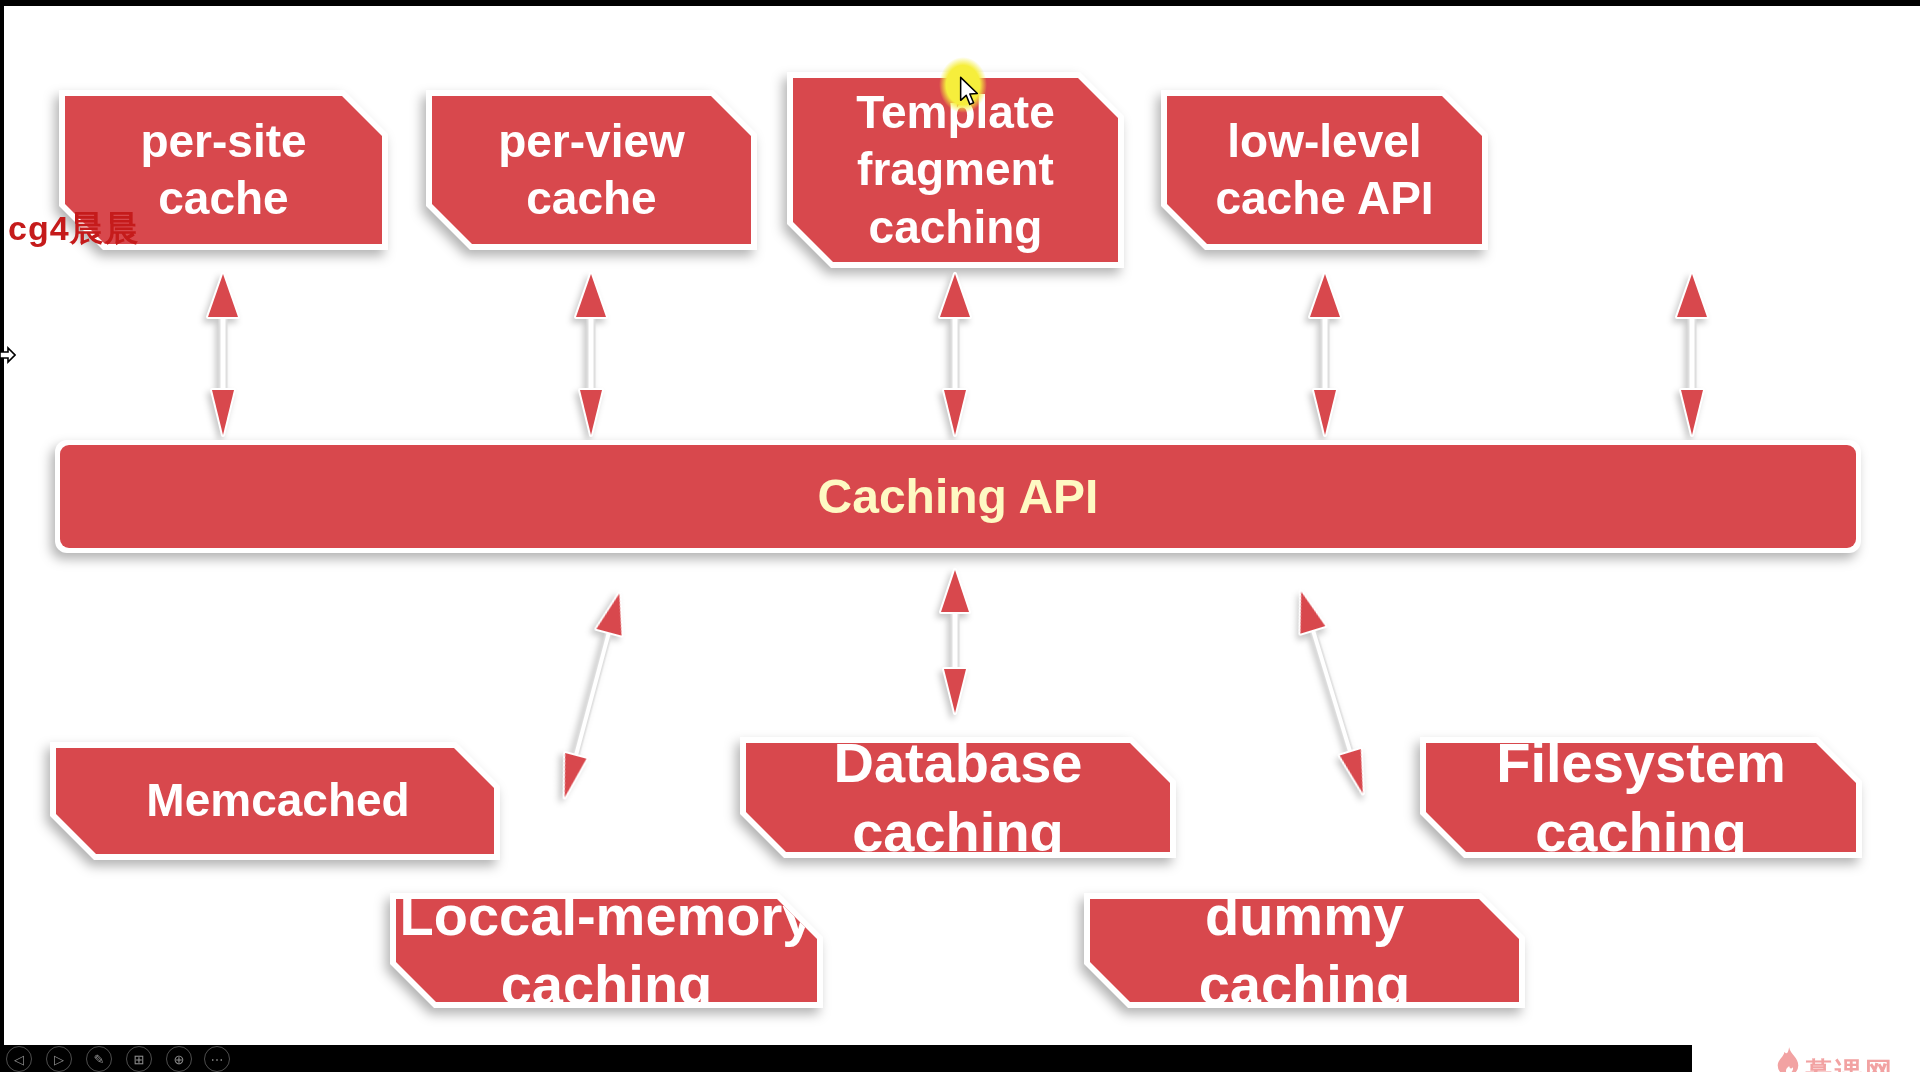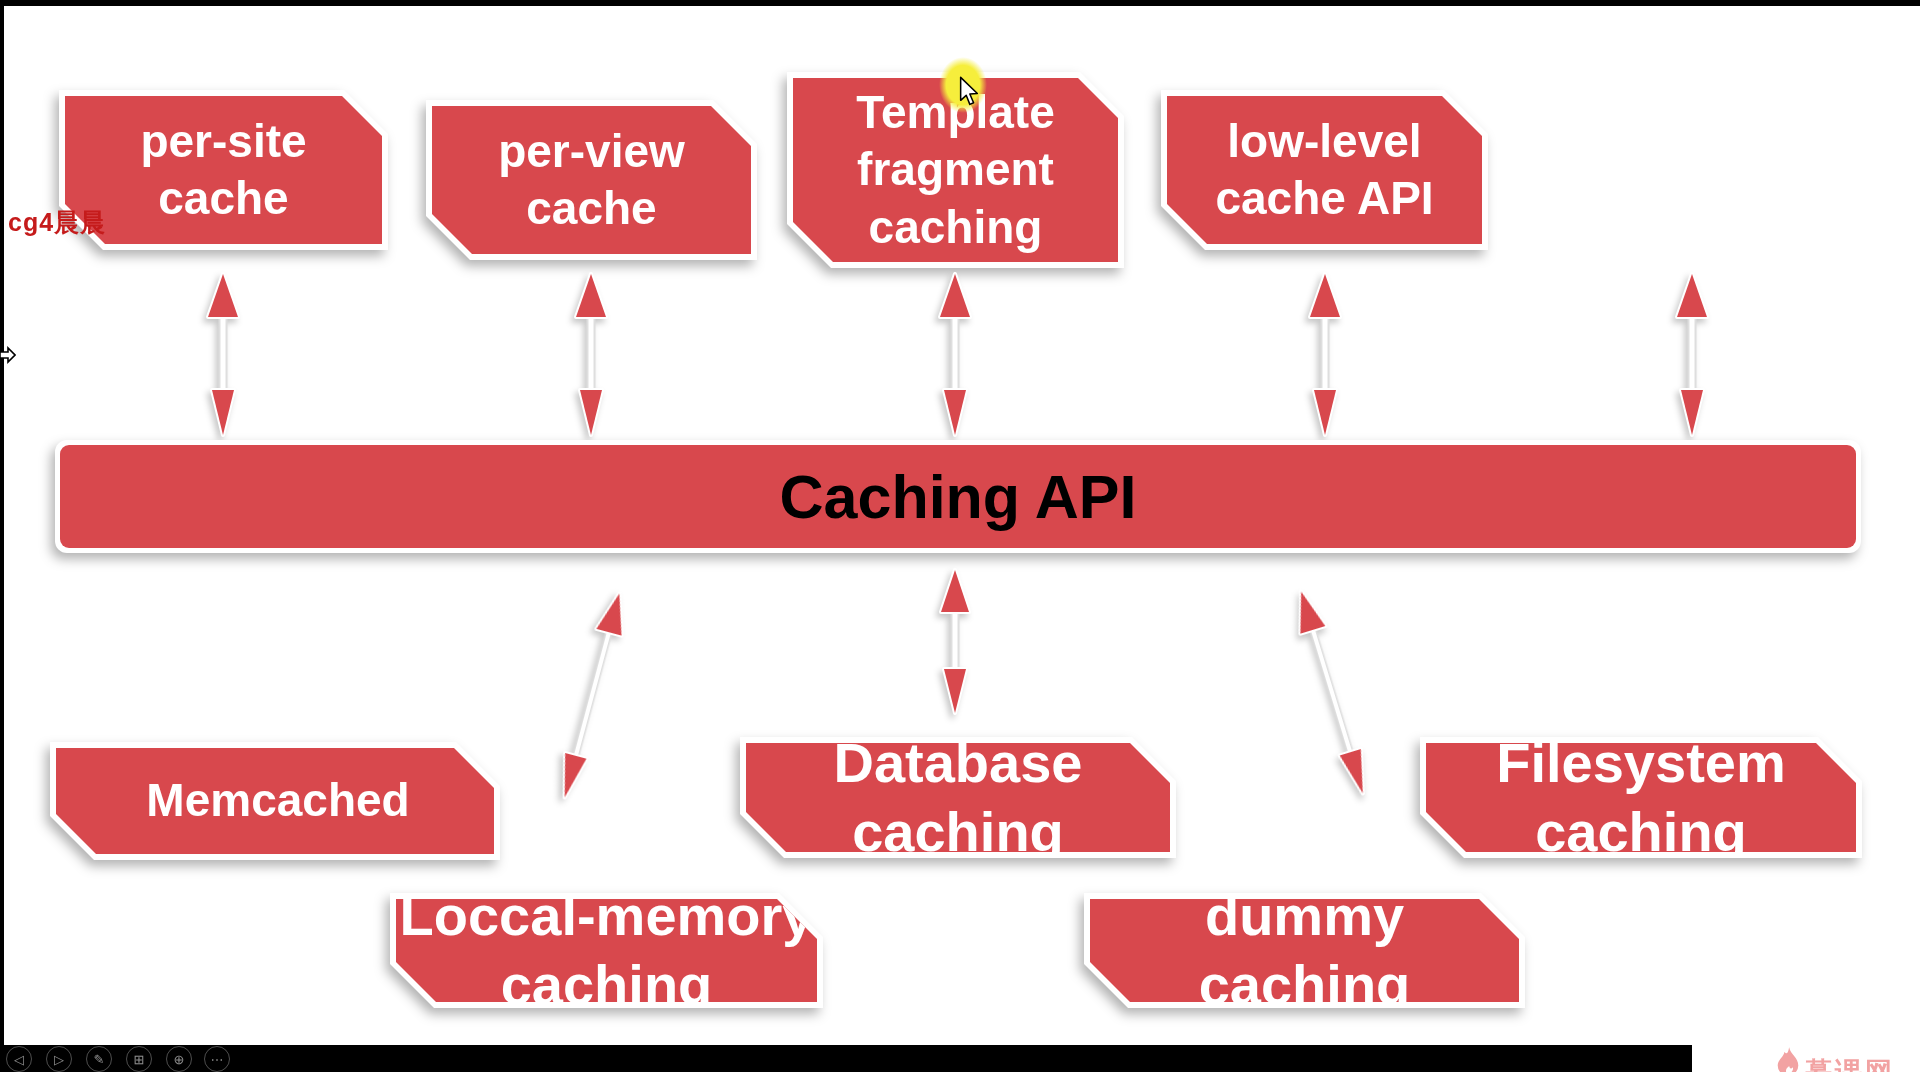--- a/index.html
+++ b/index.html
@@ -17,31 +17,31 @@
        clip-path:polygon(0 0,calc(100% - 40px) 0,100% 40px,100% 100%,40px 100%,0 calc(100% - 40px));
        display:flex;align-items:center;justify-content:center;text-align:center;
        color:#fff;font-weight:700;}
   .toplabel{font-size:46px;line-height:1.24;}
   .botlabel{font-size:56px;line-height:1.22;}
   .onelabel{font-size:46px;line-height:1.2;padding-left:6px;}
   
   .barwhite{position:absolute;inset:0;background:#fff;border-radius:12px;}
   .barfill{position:absolute;inset:5px;background:var(--box-red);border-radius:9px;
        display:flex;align-items:center;justify-content:center;
-       color:#000000;font-weight:700;font-size:61px;}
+       color:#fef9c3;font-weight:700;font-size:48px;}
   
   .arr{position:absolute;overflow:visible;filter:drop-shadow(-3px 4px 3px rgba(0,0,0,.22));}
   .tri{fill:var(--box-red);stroke:#fff;stroke-width:4;paint-order:stroke;stroke-linejoin:round;}
   .stem-edge{stroke:#dedede;stroke-width:9;stroke-linecap:round;fill:none;}
   .stem-core{stroke:#ffffff;stroke-width:5;stroke-linecap:round;fill:none;}
   .stem-edge.thin{stroke-width:7;}
   .stem-core.thin{stroke-width:4;}
   
   .watermark{position:absolute;left:8px;top:206px;color:var(--watermark-red);
-       font-weight:800;font-size:25px;letter-spacing:1px;}
+       font-weight:800;font-size:34px;letter-spacing:1px;}
   .sitelogo{position:absolute;left:1775px;top:1034px;display:flex;align-items:center;gap:4px;}
   .sitelogo .cn{color:var(--logo-pink);font-weight:700;font-size:27px;letter-spacing:3px;margin-top:20px;}
   
   .presenterbar{position:absolute;left:0;top:1045px;width:1692px;height:27px;background:#000;}
   .ticon{position:absolute;top:1046px;width:26px;height:26px;border-radius:50%;
        border:1px solid rgba(255,255,255,.30);color:rgba(255,255,255,.55);
        display:flex;align-items:center;justify-content:center;font-size:13px;line-height:1;
        box-sizing:border-box;}
   
   .spot{position:absolute;left:939px;top:57px;width:48px;height:56px;border-radius:50%;
@@ -80,21 +80,21 @@
   <div class="edge" style="left:0;top:0;width:1920px;height:6px;"></div>
   <div class="edge" style="left:0;top:0;width:4px;height:1072px;"></div>
 
   <div class="node" style="left:59px;top:90px;width:329px;height:160px;">
     <div class="cut">
         <div class="fill toplabel">
           <div>per-site<br>cache</div>
         </div>
       </div>
   </div>
-  <div class="node" style="left:426px;top:100px;width:331px;height:160px;">
+  <div class="node" style="left:426px;top:90px;width:331px;height:160px;">
     <div class="cut">
         <div class="fill toplabel">
           <div>per-view<br>cache</div>
         </div>
       </div>
   </div>
   <div class="node" style="left:787px;top:72px;width:337px;height:196px;">
     <div class="cut">
         <div class="fill toplabel">
           <div>Template<br>fragment<br>caching</div>

